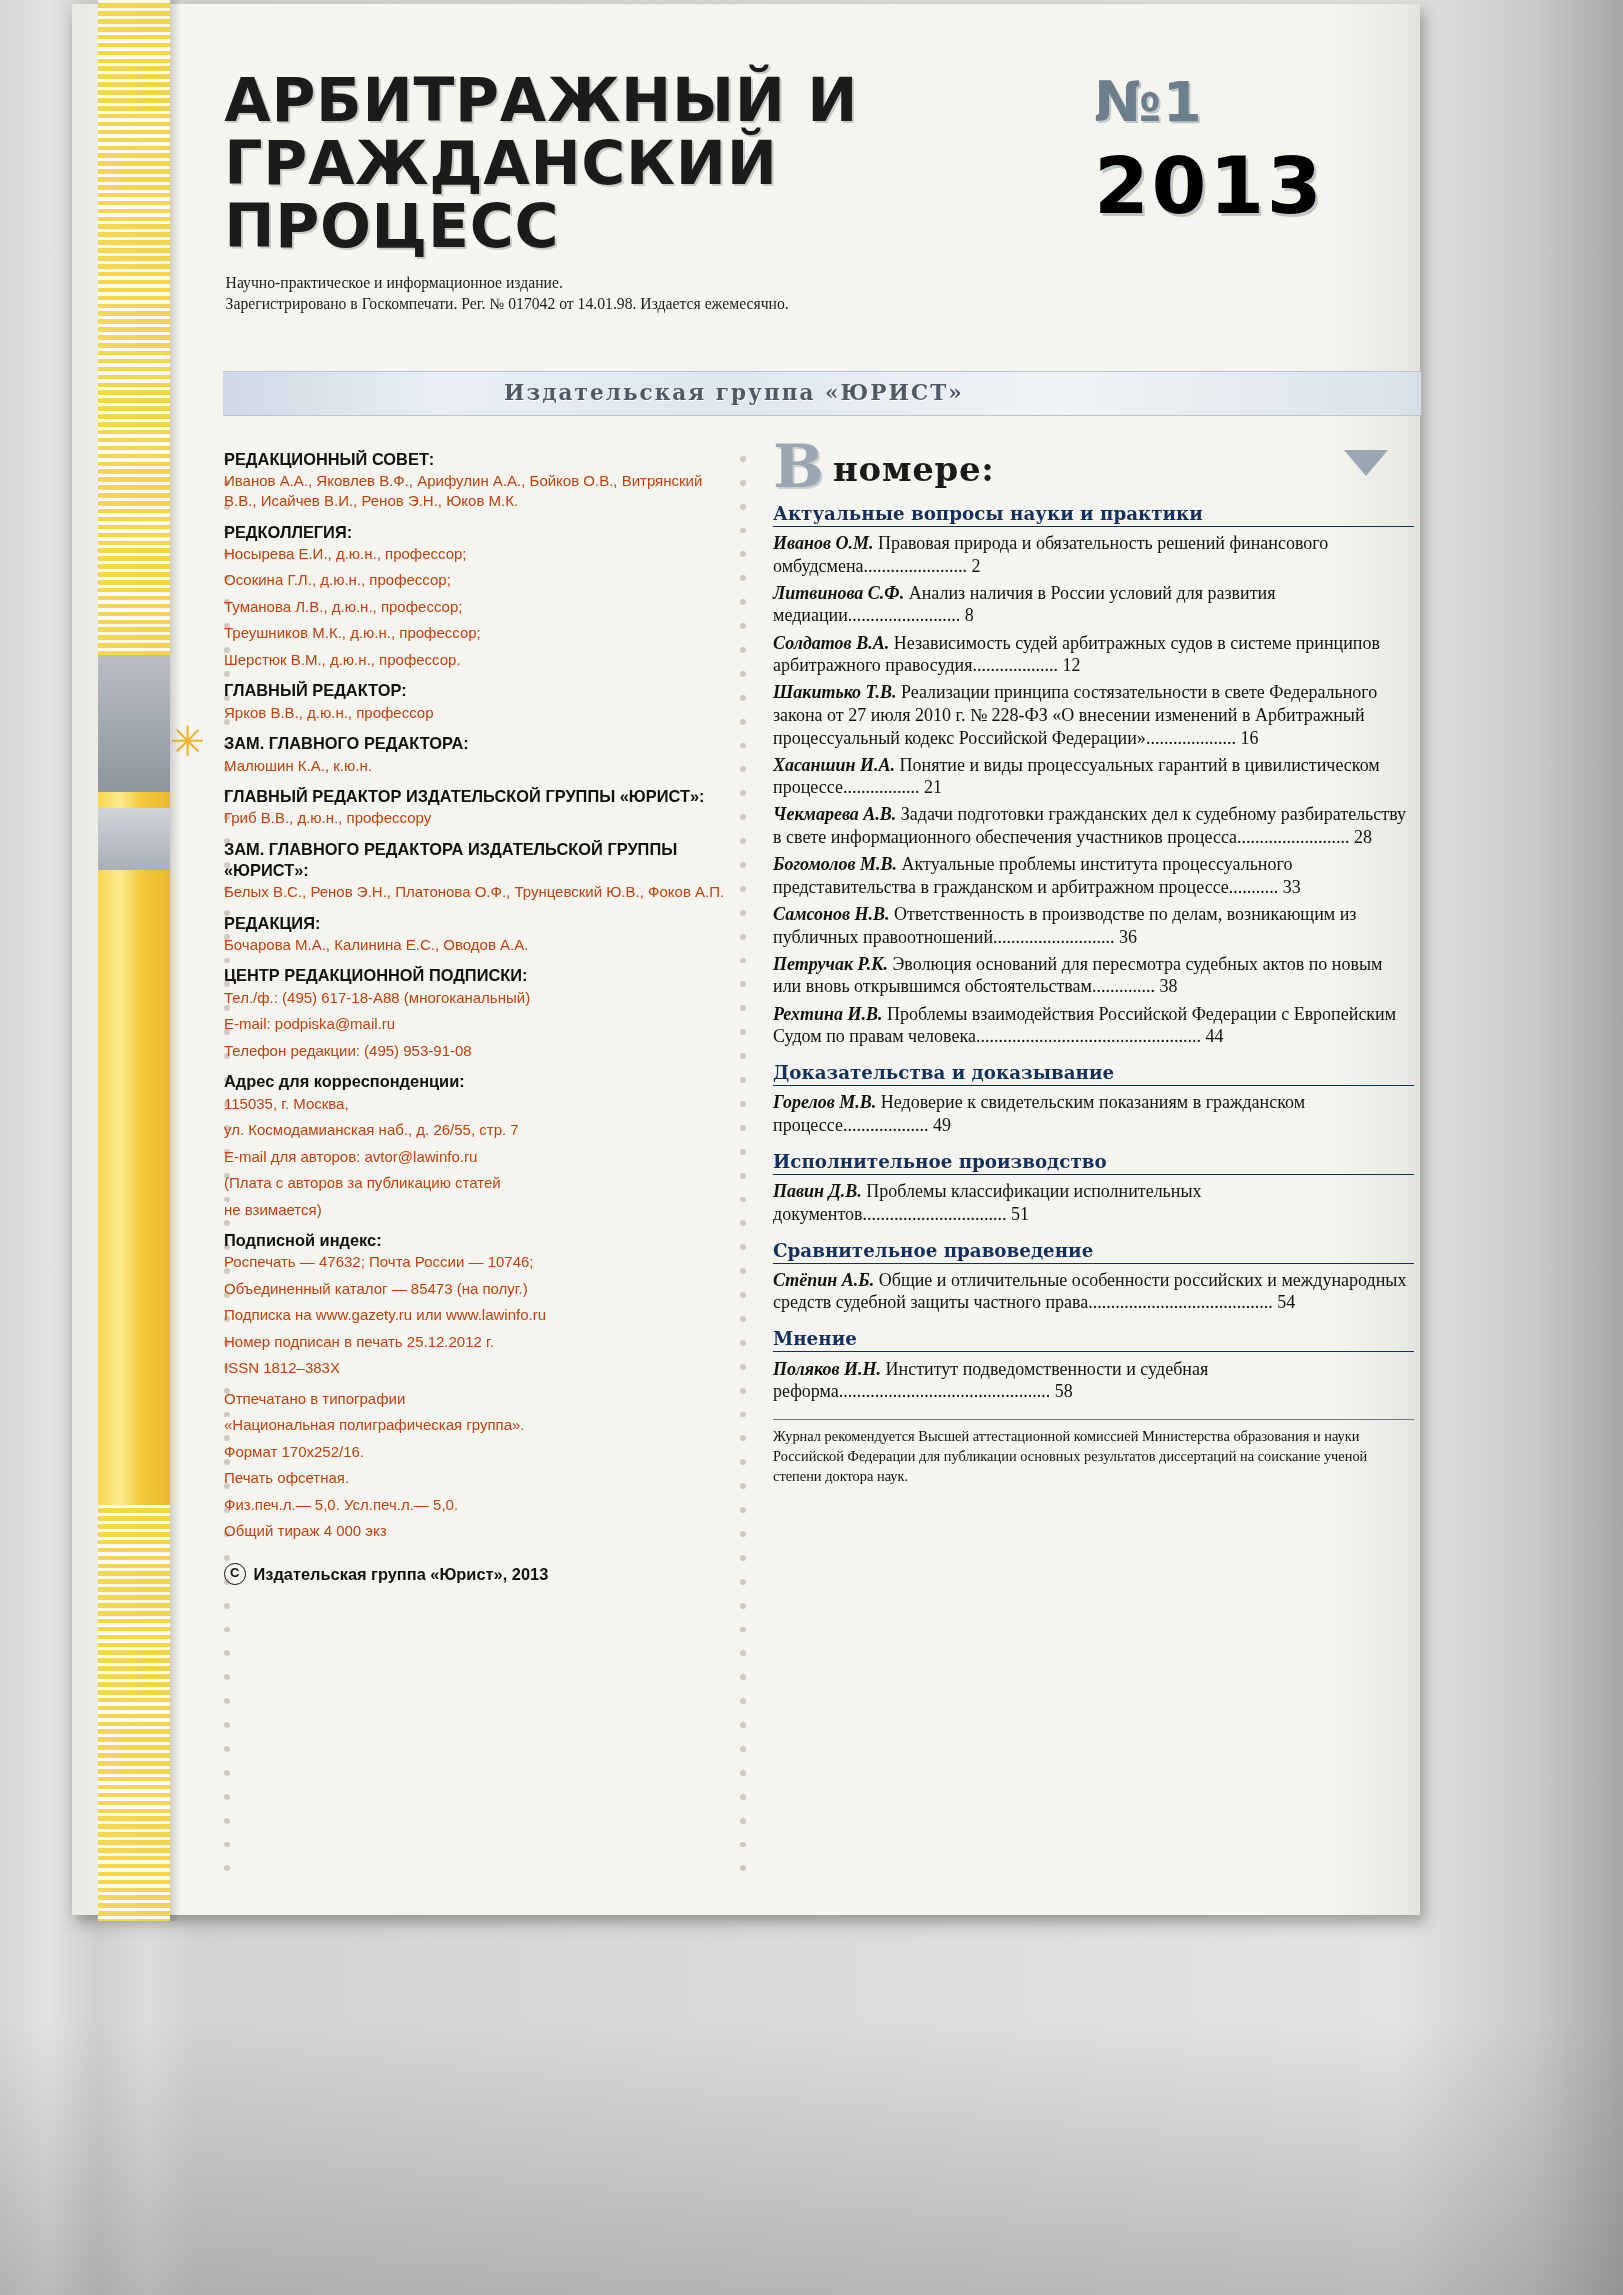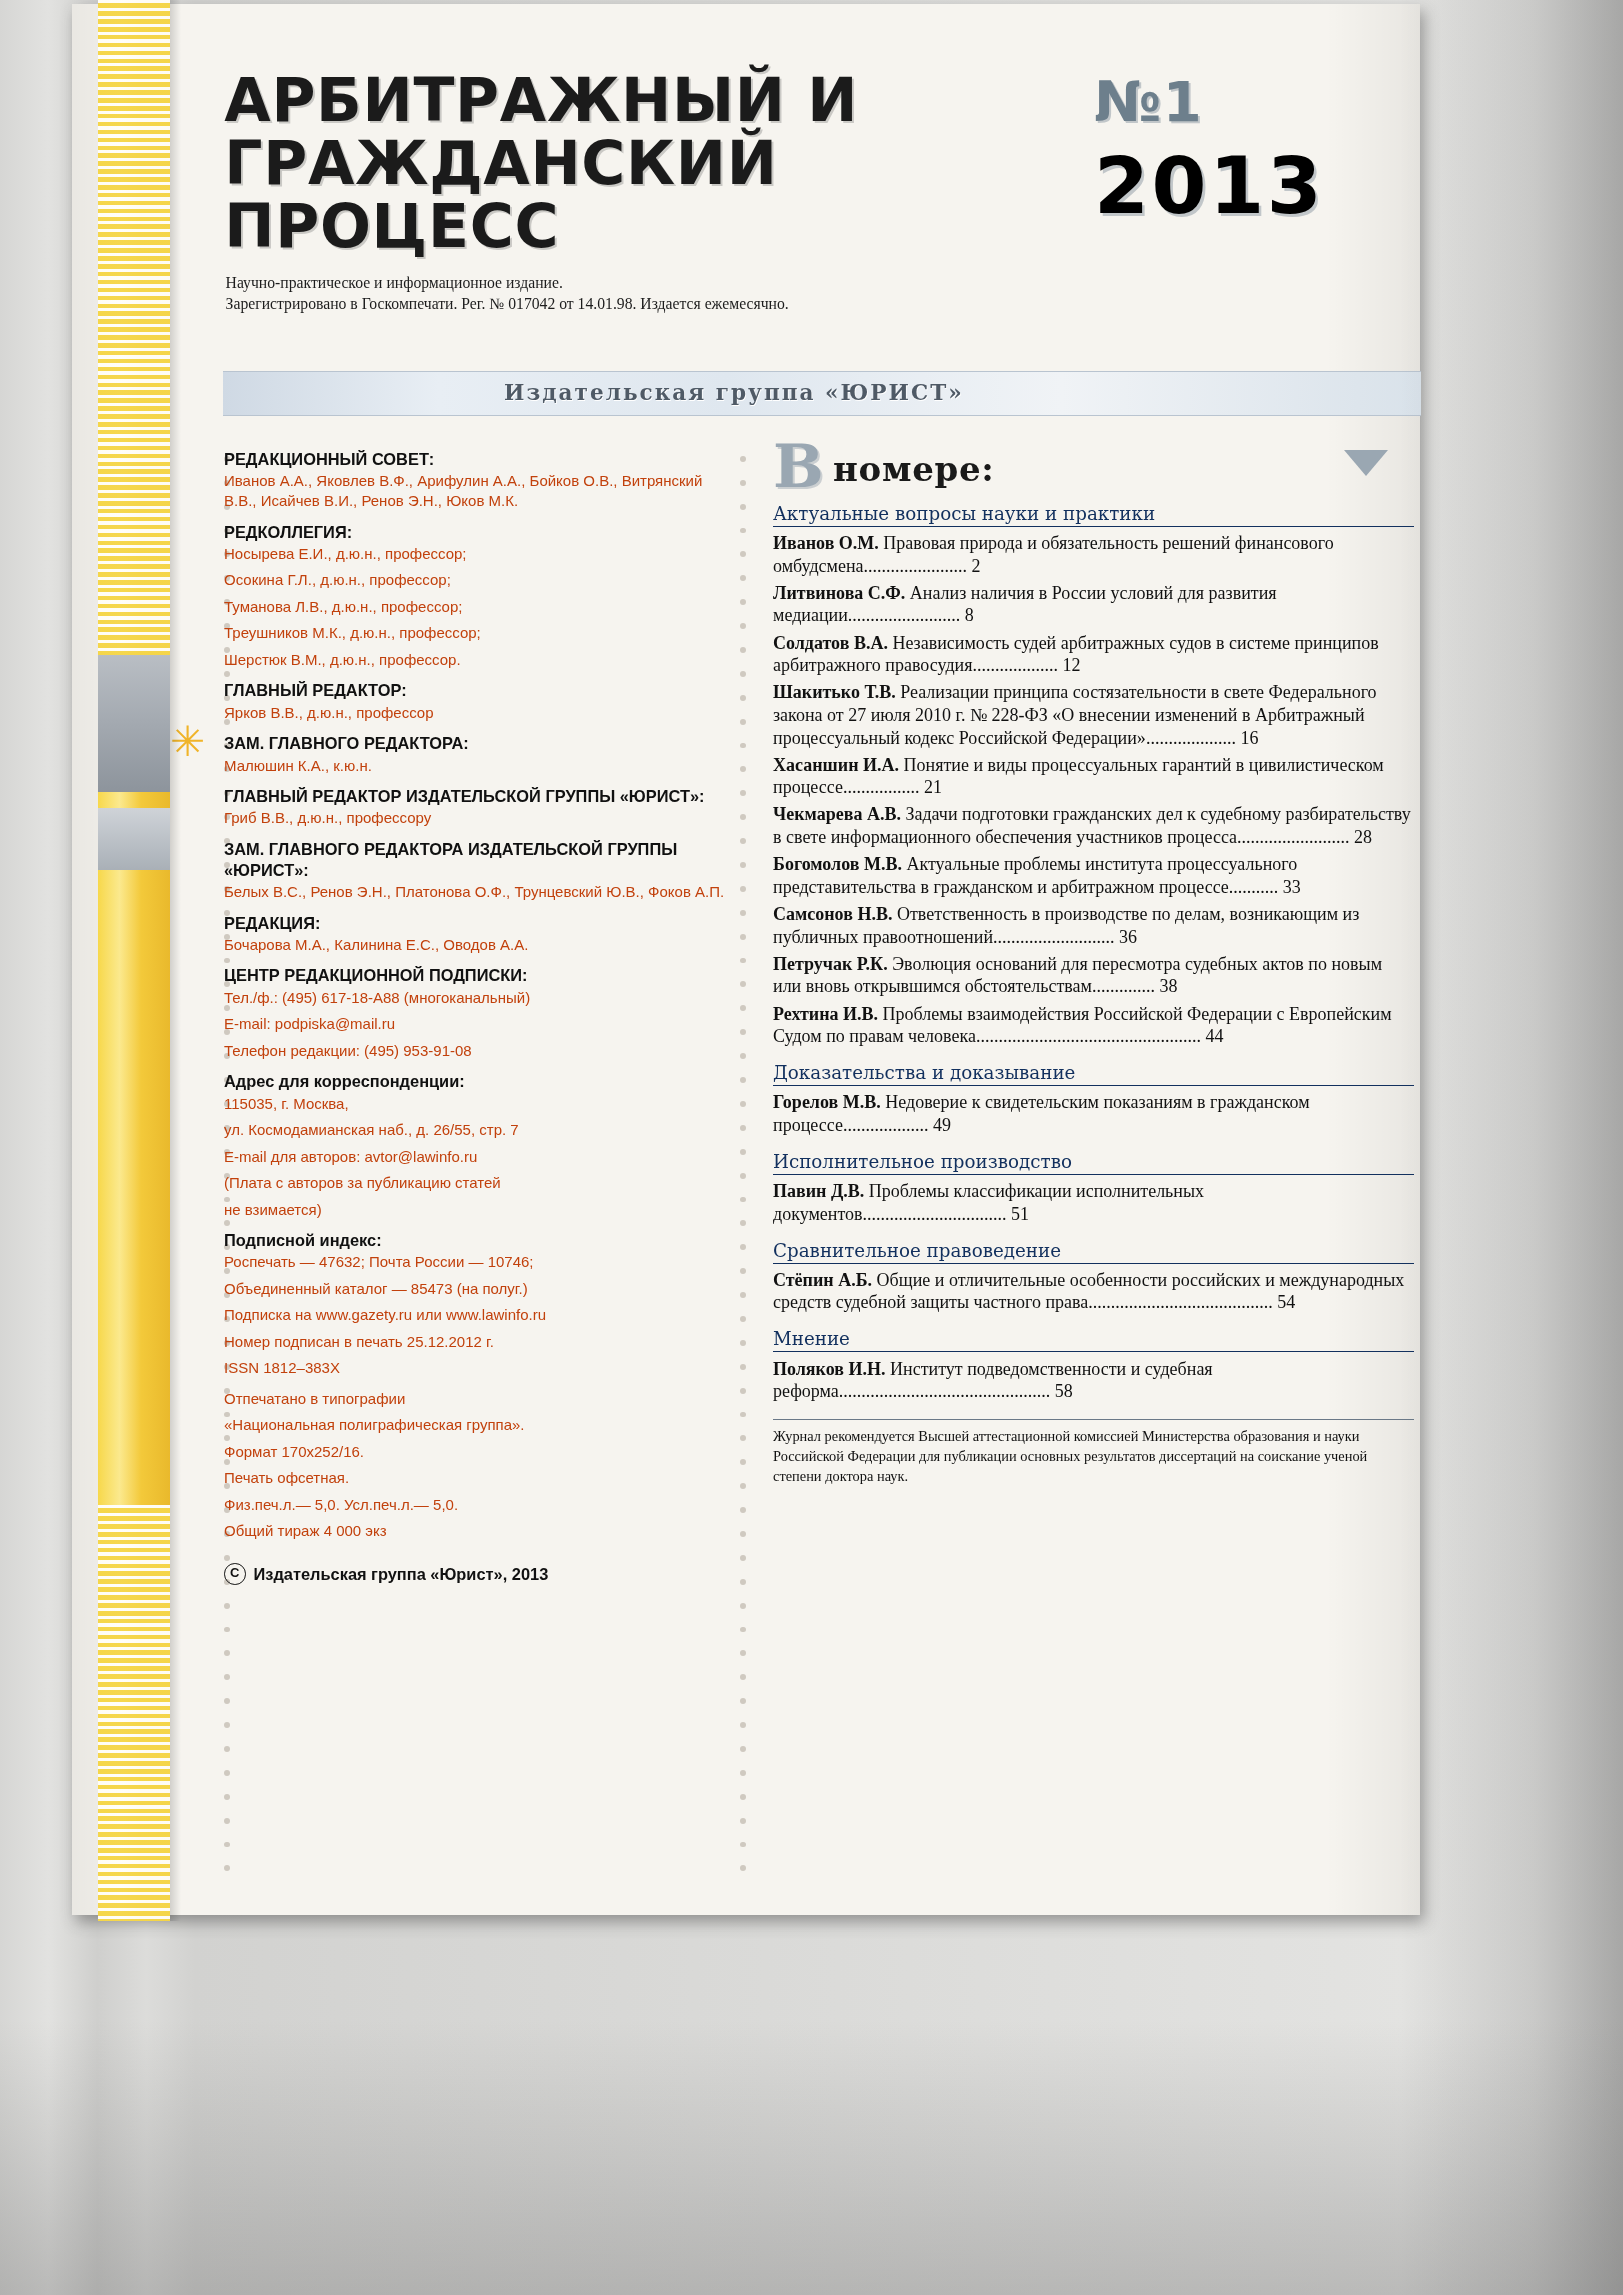--- a/index.html
+++ b/index.html
@@ -78,26 +78,26 @@
 
   
   .vnomere{position:relative;height:63px;margin-bottom:2.6px;}
   .vnomere .vbig{position:absolute;left:0;top:-5.2px;font-family:"DejaVu Serif", serif;font-weight:bold;
       font-size:60px;color:#9aa7b2;text-shadow:2px 2px 0 rgba(160,170,180,.5);}
   .vnomere .vrest{position:absolute;left:60px;top:13px;font-family:"DejaVu Serif", serif;font-weight:bold;
       font-size:34px;color:#1a1a1a;letter-spacing:0.7px;}
   .vnomere .tri{position:absolute;right:26px;top:14.4px;width:0;height:0;border-left:22px solid transparent;
       border-right:22px solid transparent;border-top:26px solid #9aa7b2;}
 
-  .sect{font-family:"DejaVu Serif", serif;font-weight:normal;font-size:18.3px;color:#12305e;
+  .sect{font-family:"DejaVu Serif", serif;font-weight:bold;font-size:18.3px;color:#12305e;
       border-bottom:1.3px solid #12305e;padding-bottom:2px;margin:14.4px 0 5.2px 0;}
   .sect.first{margin-top:3.9px;}
 
   .entry{font-family:"Liberation Serif", serif;font-size:18px;line-height:22.6px;color:#111;margin-bottom:4.6px;}
-  .entry .au{font-weight:bold;}
+  .entry .au{font-weight:bold;font-style:italic;}
   .leader{display:inline;}
 
   .footnote{font-family:"Liberation Serif", serif;font-size:14.4px;line-height:20px;color:#111;
       border-top:0.7px solid #6a7887;margin-top:15.7px;padding-top:6.5px;}
 </style>
 </head>
 <body>
 
 <div class="page">
   <div class="scanbg"></div>

